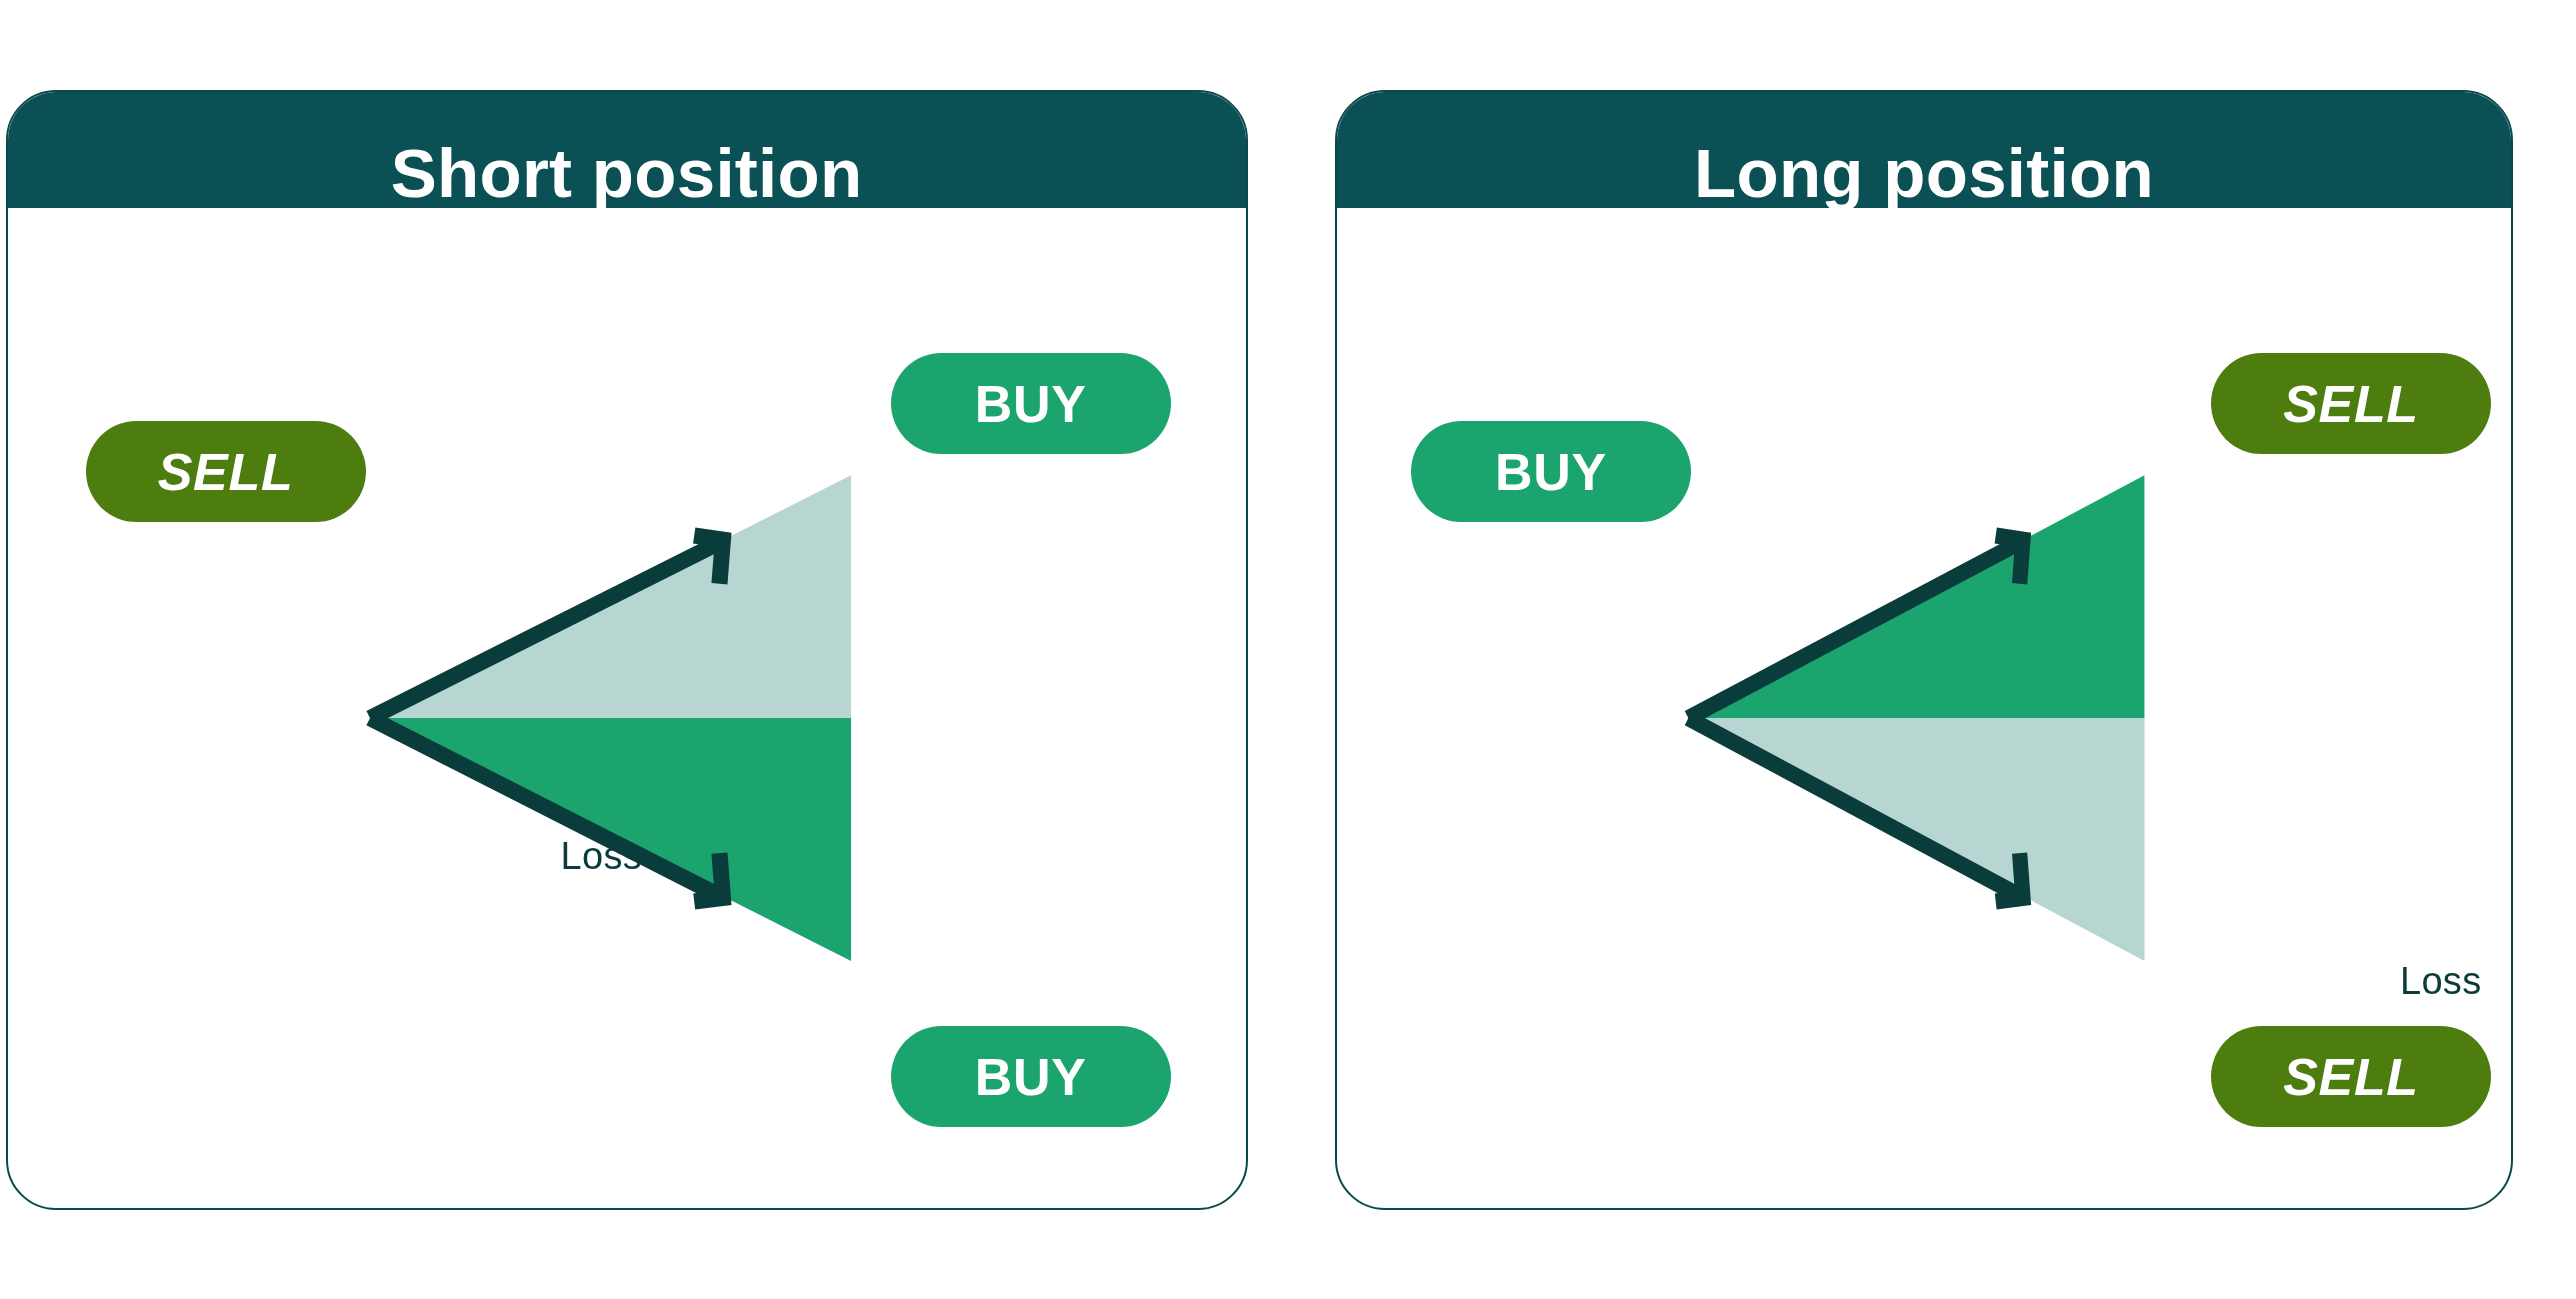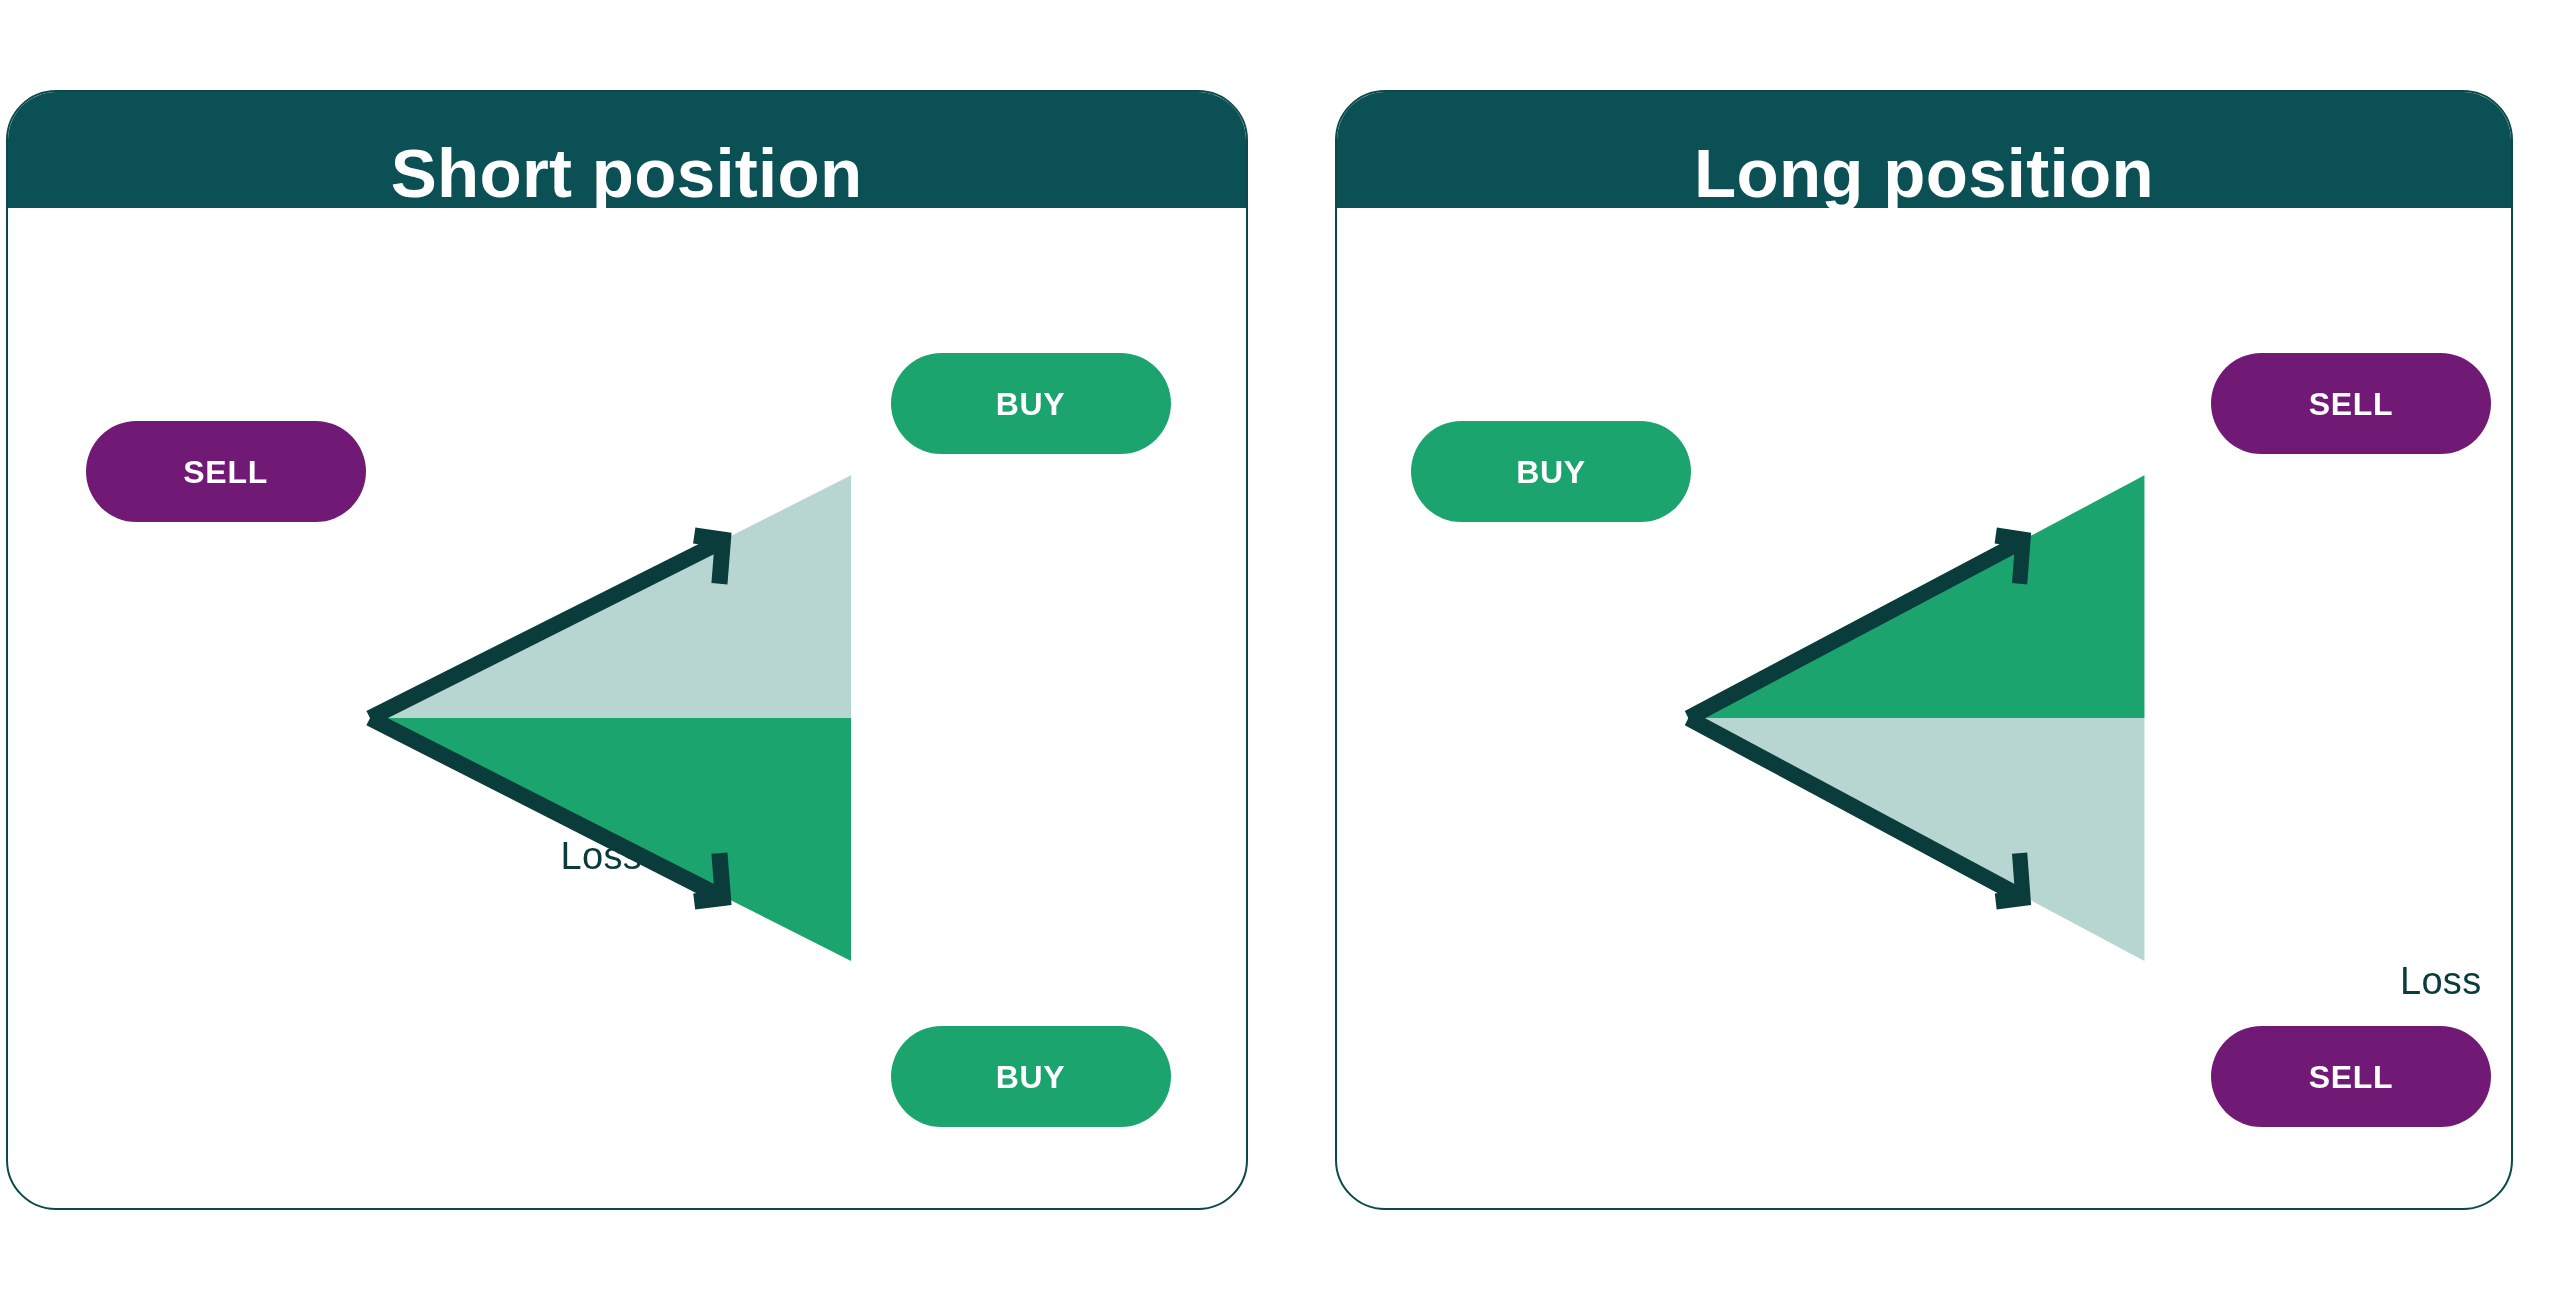--- a/index.html
+++ b/index.html
@@ -72,29 +72,29 @@
   }
 
   
   .pill {
     position: absolute;
     display: flex;
     align-items: center;
     justify-content: center;
     border-radius: 699px;
     color: #ffffff;
-    font-size: 32px;
+    font-size: 52px;
     font-weight: bold;
     letter-spacing: 0.7px;
     line-height: 1;
     white-space: nowrap;
     box-sizing: border-box;
   }
   .pill-buy  { background: #1BA46E; }
-  .pill-sell { background: #701a75; }
+  .pill-sell { background: #4d7c0f; font-style: italic; }
 
   
   .p-left-sell     { left: 78px;  top: 213px;  width: 280px; height: 101px; }
   .p-left-buy-top  { left: 883px; top: 145px;  width: 280px; height: 101px; }
   .p-left-buy-bot  { left: 883px; top: 818px; width: 280px; height: 101px; }
 
   
   .p-right-buy      { left: 74px;  top: 213px;  width: 280px; height: 101px; }
   .p-right-sell-top { left: 874px; top: 145px;  width: 280px; height: 101px; }
   .p-right-sell-bot { left: 874px; top: 818px; width: 280px; height: 101px; }

